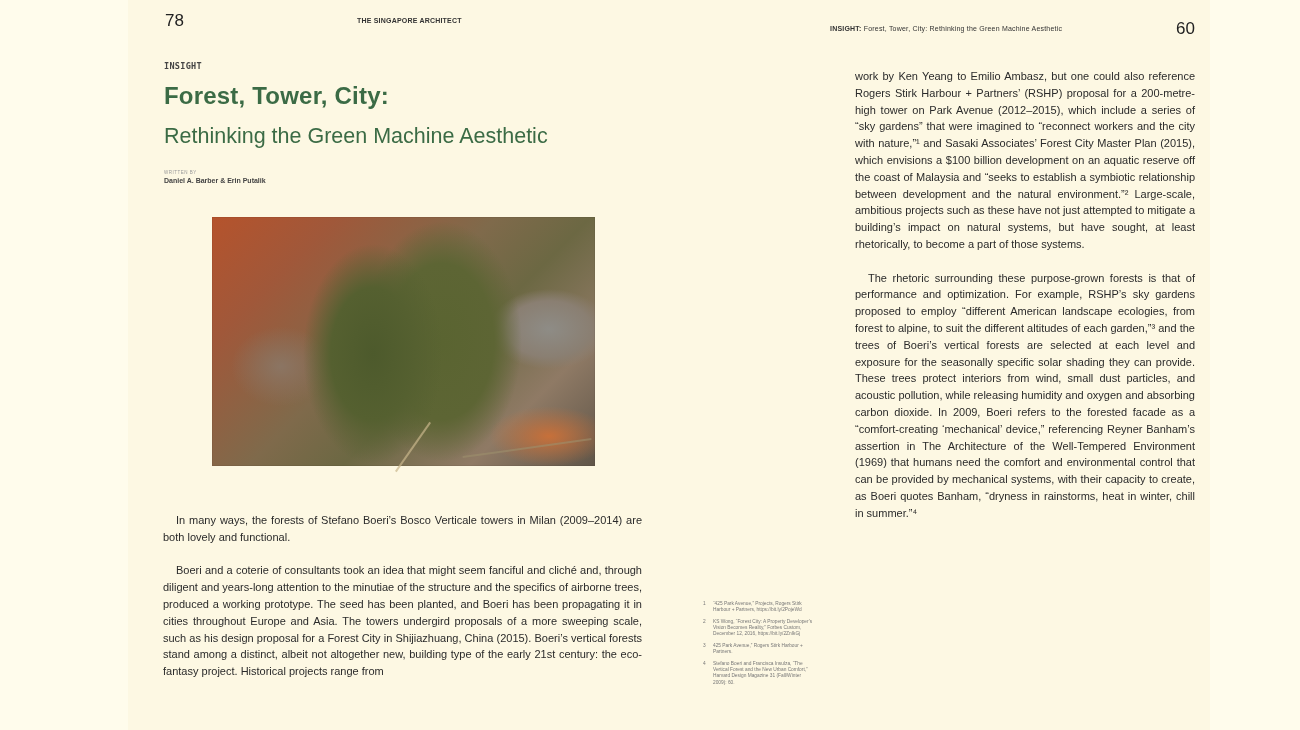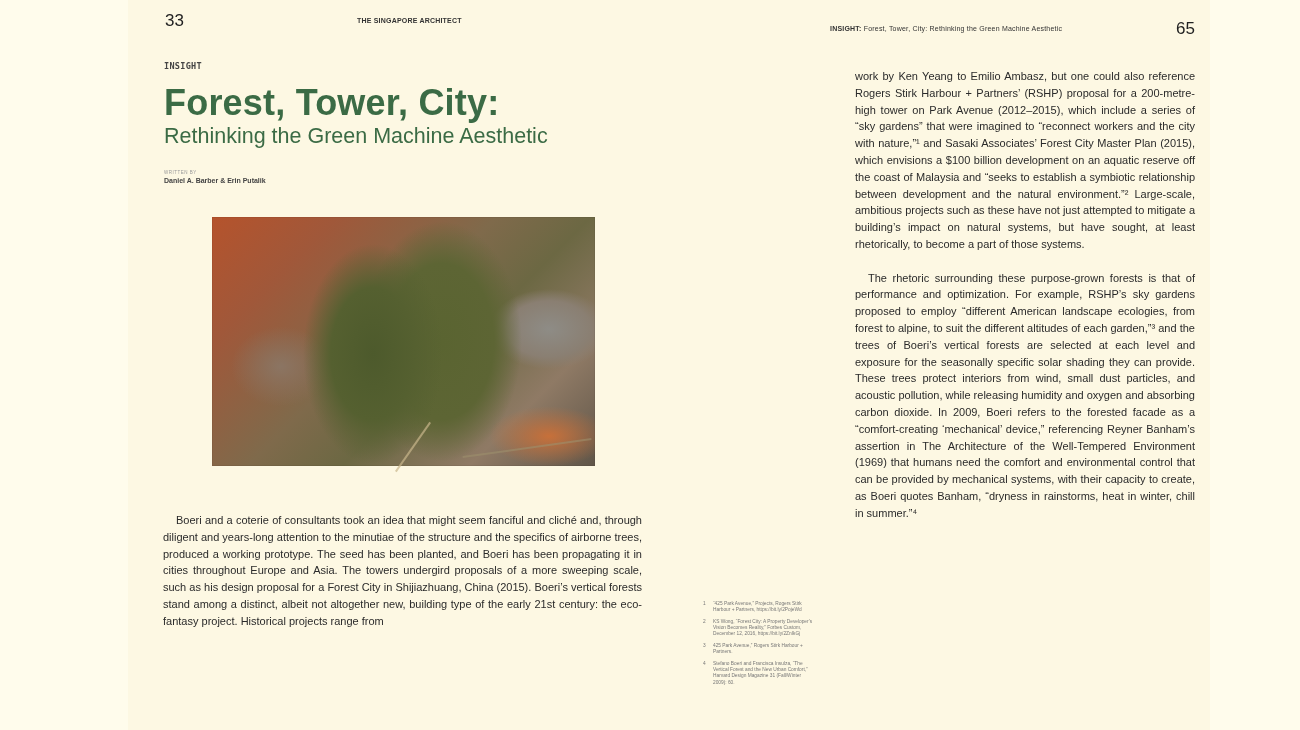--- a/index.html
+++ b/index.html
@@ -16,21 +16,21 @@
   }
   .abs { position: absolute; }
   .page-num { font-size: 17px; color: #222; }
   .running-head { font-size: 7px; font-weight: bold; letter-spacing: 0.2px; color: #333; }
   .running-head .lbl { font-weight: bold; }
   .running-head .rest { font-weight: normal; }
   .kicker {
     font-family: "DejaVu Sans Mono", monospace; font-size: 8.5px; font-weight: bold;
     color: #444; letter-spacing: 0.3px;
   }
-  .title { font-size: 36px; font-weight: bold; color: #3b6b45; letter-spacing: 0.2px; white-space: nowrap; text-align: center; }
+  .title { font-size: 24px; font-weight: bold; color: #3b6b45; letter-spacing: 0.2px; white-space: nowrap; text-align: center; }
   .subtitle { font-size: 21.5px; font-weight: normal; color: #3b6b45; white-space: nowrap; }
   .byline-label { font-size: 4.5px; color: #999; letter-spacing: 0.5px; }
   .byline { font-size: 7px; font-weight: bold; color: #444; }
   .photo {
     left: 212px; top: 217px; width: 383px; height: 249px;
     background:
       radial-gradient(ellipse 70px 110px at 42% 55%, #4d5a2c 0%, #556030 60%, transparent 100%),
       radial-gradient(ellipse 80px 120px at 60% 50%, #5a6431 0%, #5d6534 65%, transparent 100%),
       radial-gradient(ellipse 60px 40px at 88% 45%, #8e8c86 0%, #8a7f72 70%, transparent 100%),
       radial-gradient(ellipse 50px 40px at 18% 60%, #8b7563 0%, transparent 100%),
@@ -45,35 +45,36 @@
   .body-text p.noindent { text-indent: 0; }
   .fn { font-size: 4.8px; line-height: 6.2px; color: #777; }
   .fn .item { display: flex; margin-bottom: 5.5px; }
   .fn .n { width: 10px; flex: none; }
 </style>
 </head>
 <body>
 
 <div class="spread"></div>
 
-<div class="abs page-num" style="left:165px; top:11px;">33</div>
+<div class="abs page-num" style="left:165px; top:11px;">78</div>
 <div class="abs running-head" style="left:357px; top:17px;">THE SINGAPORE ARCHITECT</div>
 
 <div class="abs kicker" style="left:164px; top:61px;">INSIGHT</div>
 <div class="abs title" style="left:164px; top:82px;">Forest, Tower, City:</div>
 <div class="abs subtitle" style="left:164px; top:124px;">Rethinking the Green Machine Aesthetic</div>
 <div class="abs byline-label" style="left:164px; top:170px;">WRITTEN BY</div>
 <div class="abs byline" style="left:164px; top:177px;">Daniel A. Barber &amp; Erin Putalik</div>
 
 <div class="abs photo" title="Aerial view of Bosco Verticale towers in Milan">
   <div class="road1"></div>
   <div class="road2"></div>
 </div>
 
 <div class="abs body-text" style="left:163px; top:512px; width:479px;">
+  <p>In many ways, the forests of Stefano Boeri’s Bosco Verticale towers in Milan (2009–2014) are both lovely and functional.</p>
   <p>Boeri and a coterie of consultants took an idea that might seem fanciful and cliché and, through diligent and years-long attention to the minutiae of the structure and the specifics of airborne trees, produced a working prototype. The seed has been planted, and Boeri has been propagating it in cities throughout Europe and Asia. The towers undergird proposals of a more sweeping scale, such as his design proposal for a Forest City in Shijiazhuang, China (2015). Boeri’s vertical forests stand among a distinct, albeit not altogether new, building type of the early 21st century: the eco-fantasy project. Historical projects range from</p>
 </div>
 
 <div class="abs fn" style="left:703px; top:601px; width:112px;">
   <div class="item">
       <span class="n">1</span>
       <span>“425 Park Avenue,” Projects, Rogers Stirk Harbour + Partners, https://bit.ly/2PojeWd</span>
     </div>
   <div class="item">
       <span class="n">2</span>
@@ -85,18 +86,18 @@
     </div>
   <div class="item">
       <span class="n">4</span>
       <span>Stefano Boeri and Francisca Insulza, “The Vertical Forest and the New Urban Comfort,” Harvard Design Magazine 31 (Fall/Winter 2009): 60.</span>
     </div>
 </div>
 
 <div class="abs running-head" style="left:830px; top:25px;">
   <span class="lbl">INSIGHT:</span><span class="rest"> Forest, Tower, City: Rethinking the Green Machine Aesthetic</span>
 </div>
-<div class="abs page-num" style="left:1176px; top:19px;">65</div>
+<div class="abs page-num" style="left:1176px; top:19px;">60</div>
 
 <div class="abs body-text" style="left:855px; top:68px; width:340px;">
   <p class="noindent">work by Ken Yeang to Emilio Ambasz, but one could also reference Rogers Stirk Harbour + Partners’ (RSHP) proposal for a 200-metre-high tower on Park Avenue (2012–2015), which include a series of “sky gardens” that were imagined to “reconnect workers and the city with nature,”¹ and Sasaki Associates’ Forest City Master Plan (2015), which envisions a $100 billion development on an aquatic reserve off the coast of Malaysia and “seeks to establish a symbiotic relationship between development and the natural environment.”² Large-scale, ambitious projects such as these have not just attempted to mitigate a building’s impact on natural systems, but have sought, at least rhetorically, to become a part of those systems.</p>
   <p>The rhetoric surrounding these purpose-grown forests is that of performance and optimization. For example, RSHP’s sky gardens proposed to employ “different American landscape ecologies, from forest to alpine, to suit the different altitudes of each garden,”³ and the trees of Boeri’s vertical forests are selected at each level and exposure for the seasonally specific solar shading they can provide. These trees protect interiors from wind, small dust particles, and acoustic pollution, while releasing humidity and oxygen and absorbing carbon dioxide. In 2009, Boeri refers to the forested facade as a “comfort-creating ‘mechanical’ device,” referencing Reyner Banham’s assertion in The Architecture of the Well-Tempered Environment (1969) that humans need the comfort and environmental control that can be provided by mechanical systems, with their capacity to create, as Boeri quotes Banham, “dryness in rainstorms, heat in winter, chill in summer.”⁴</p>
 </div>
 
 </body></html>

